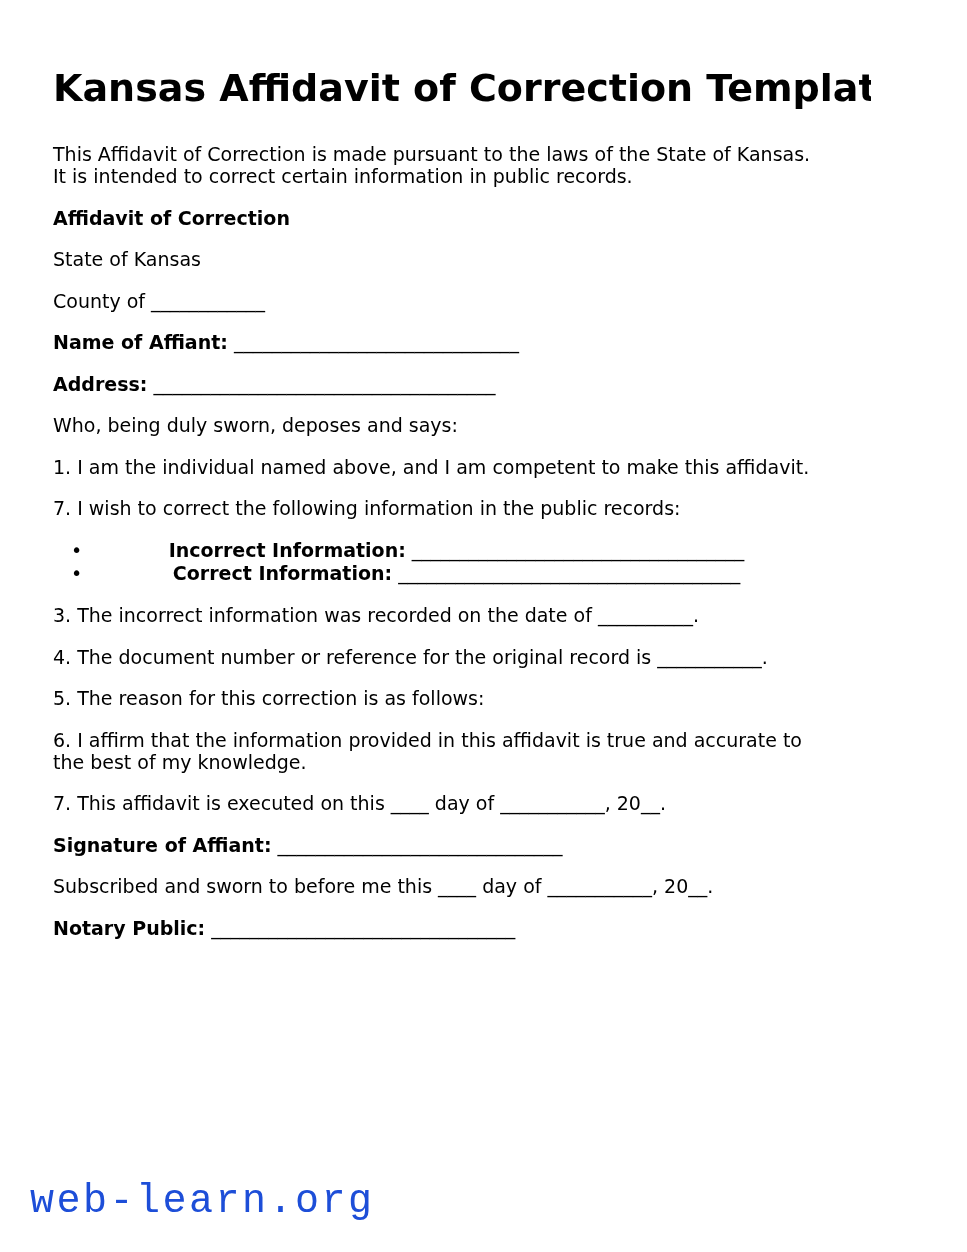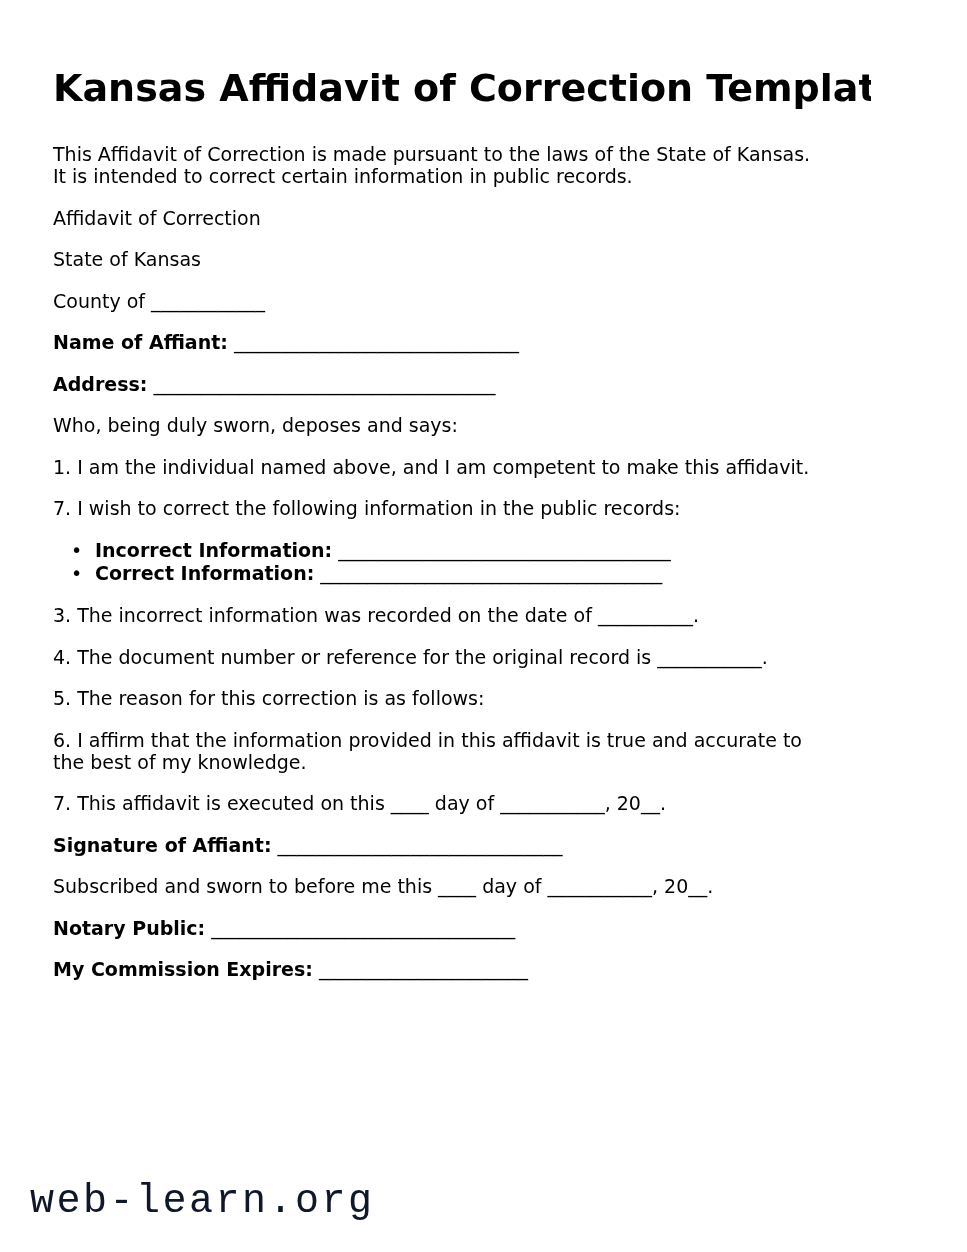--- a/index.html
+++ b/index.html
@@ -18,48 +18,49 @@
   }
   .page h1 {
     font-size: 38px;
     line-height: 44px;
     font-weight: bold;
     margin: 0 0 33px 0;
     letter-spacing: 0px;
     white-space: nowrap;
   }
   .page p { margin: 19.5px 0; }
-  .b { font-weight: normal; }
+  .b { font-weight: bold; }
   .field-label { font-weight: bold; }
   .field-blank { font-weight: normal; }
   ul.correction-list {
     margin: 3px 0;
     padding-left: 42px;
     list-style: none;
+    text-align: center;
   }
   ul.correction-list li {
     position: relative;
     line-height: 23px;
   }
   ul.correction-list li::before {
     content: "\2022";
     position: absolute;
     left: -24px;
     top: 0;
   }
   .blank-line { letter-spacing: 0; }
   .watermark {
     position: absolute;
     left: 30px;
     top: 1178px;
     font-family: "Liberation Mono", "DejaVu Sans Mono", monospace;
     font-size: 40px;
     line-height: 48px;
     letter-spacing: 2.5px;
-    color: #0f172a;
+    color: #1d4ed8;
     font-weight: normal;
   }
 </style>
 </head>
 <body>
 
 <div class="page">
 
   <h1>Kansas Affidavit of Correction Template</h1>
 
@@ -98,17 +99,16 @@
   <p>6. I affirm that the information provided in this affidavit is true and accurate to the best of my knowledge.</p>
 
   <p>7. This affidavit is executed on this ____ day of ___________, 20__.</p>
 
   <p><span class="field-label">Signature of Affiant:</span><span class="field-blank"> ______________________________</span></p>
 
   <p>Subscribed and sworn to before me this ____ day of ___________, 20__.</p>
 
   <p><span class="field-label">Notary Public:</span><span class="field-blank"> ________________________________</span></p>
 
-  <p><span class="field-label">My Commission Expires:</span><span class="field-blank"> ______________________</span></p>
 
   <div class="watermark">web-learn.org</div>
 
 </div>
 
 </body></html>

